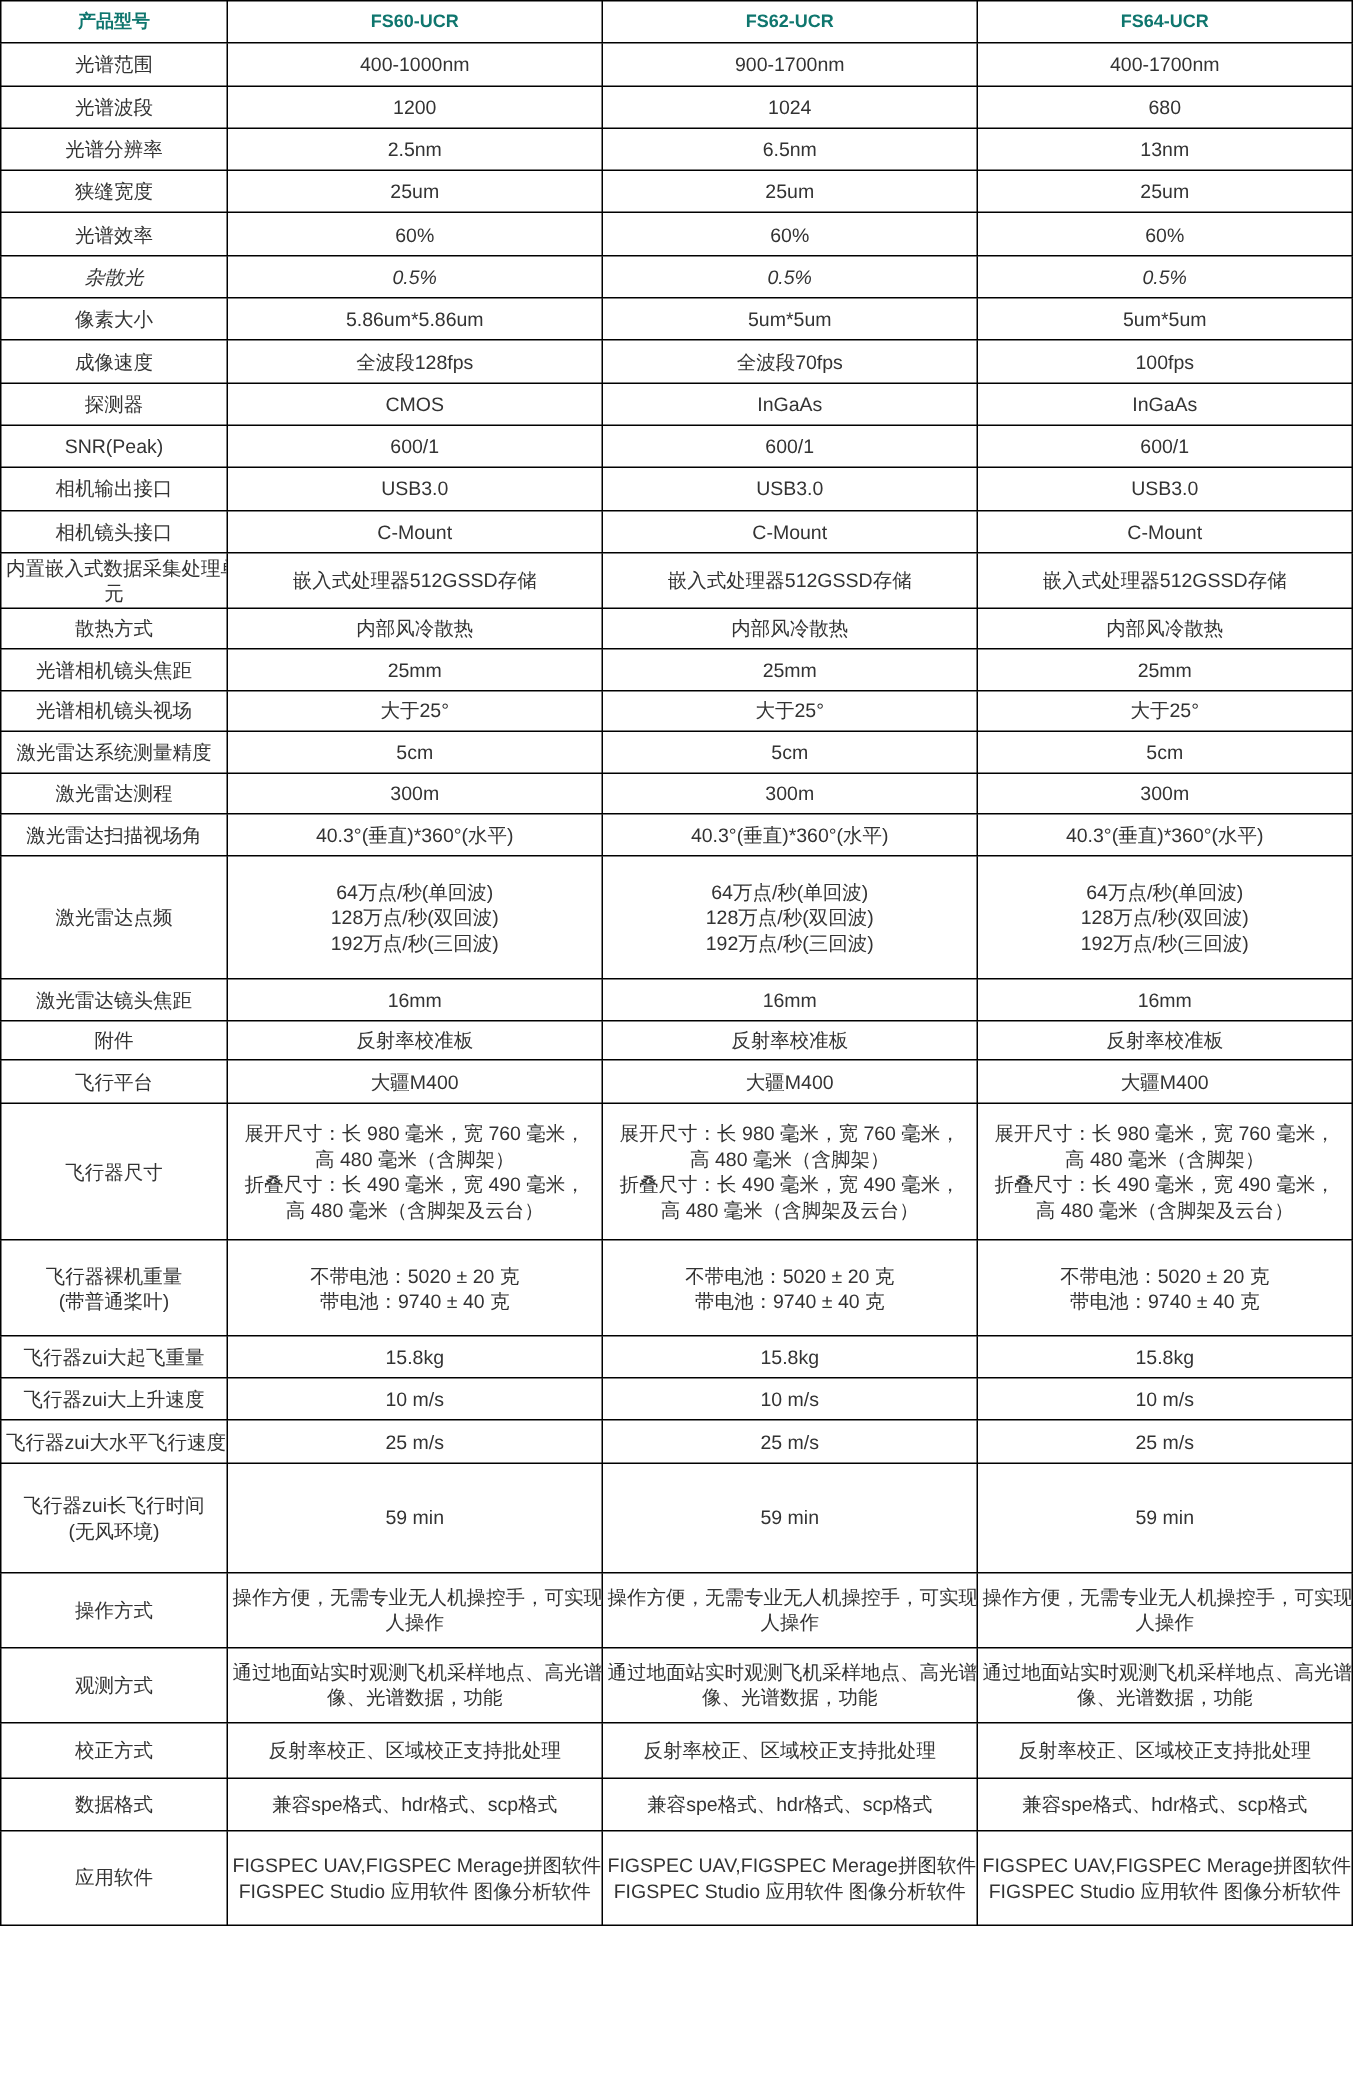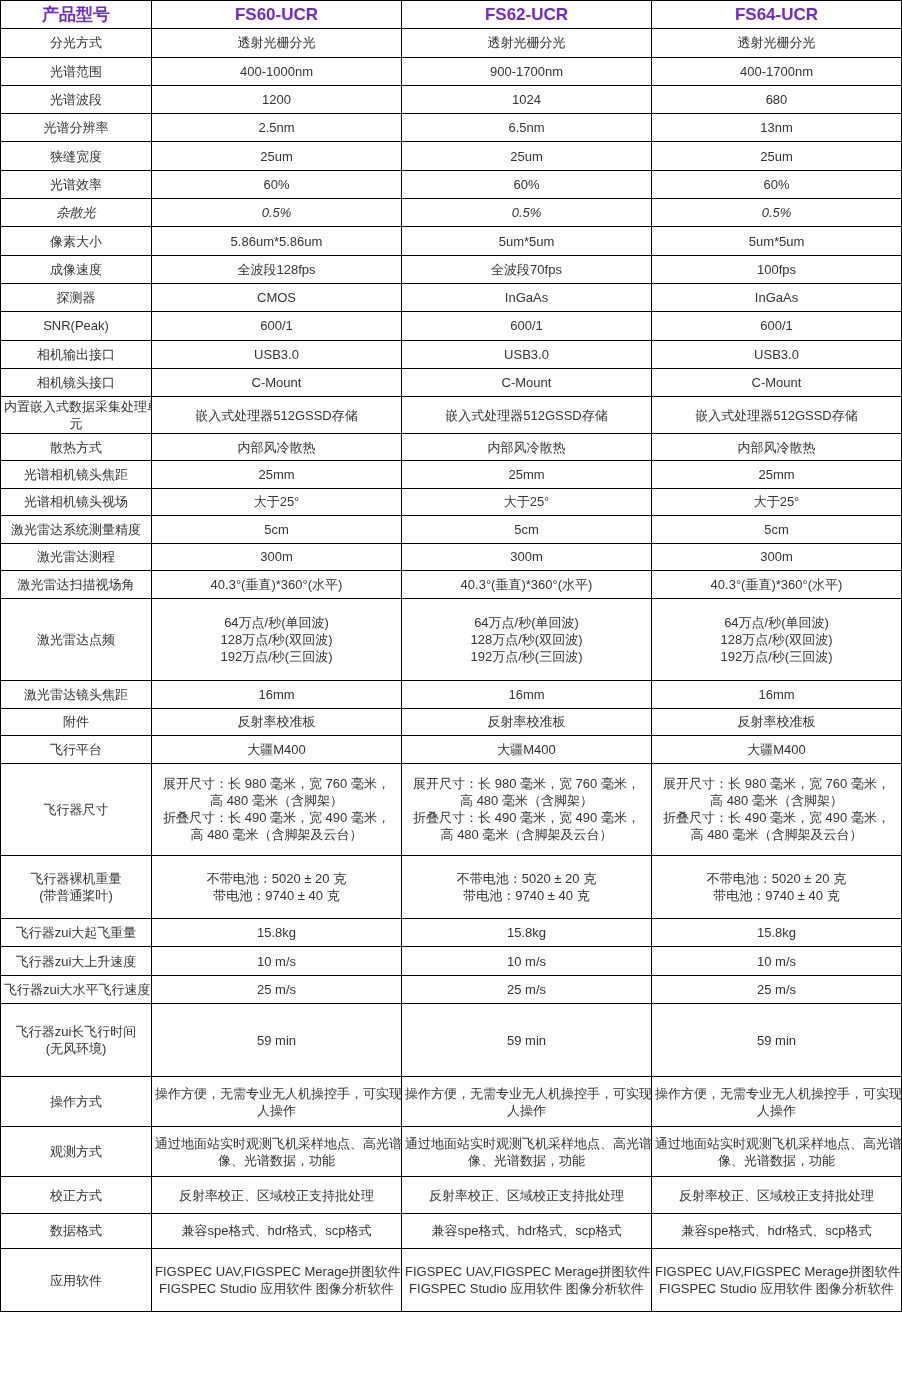--- a/index.html
+++ b/index.html
@@ -13,22 +13,22 @@
     font-size:13px;
     font-weight:400;
     padding:1px 3px;
     line-height:17px;
     overflow:hidden;
     box-sizing:border-box;
     background:#fff;
   }
   table.spec th{
     font-weight:700;
-    color:#6d28d9;
-    font-size:17px;
+    color:#0f766e;
+    font-size:12px;
   }
   th.model-label-cell{
     background:linear-gradient(90deg,#c9c9c9 0%,#efefef 30%,#ffffff 62%);
   }
   .c0{width:151px;}
   .c1{width:250px;}
   .c2{width:250px;}
   .c3{width:250px;}
   .ln{white-space:nowrap;}
   td.lh16{line-height:16px;}
@@ -53,34 +53,20 @@
       <tr style="height:28.3px">
         <th class="model-label-cell">产品型号</th>
         <th>FS60-UCR</th>
         <th>FS62-UCR</th>
         <th>FS64-UCR</th>
       </tr>
     </thead>
     <tbody id="spec-body">
         <tr style="height: 28.3px;">
           <td>
-            <div class="ln">分光方式</div>
-          </td>
-          <td>
-            <div class="ln">透射光栅分光</div>
-          </td>
-          <td>
-            <div class="ln">透射光栅分光</div>
-          </td>
-          <td>
-            <div class="ln">透射光栅分光</div>
-          </td>
-        </tr>
-        <tr style="height: 28.3px;">
-          <td>
             <div class="ln">光谱范围</div>
           </td>
           <td>
             <div class="ln">400-1000nm</div>
           </td>
           <td>
             <div class="ln">900-1700nm</div>
           </td>
           <td>
             <div class="ln">400-1700nm</div>

